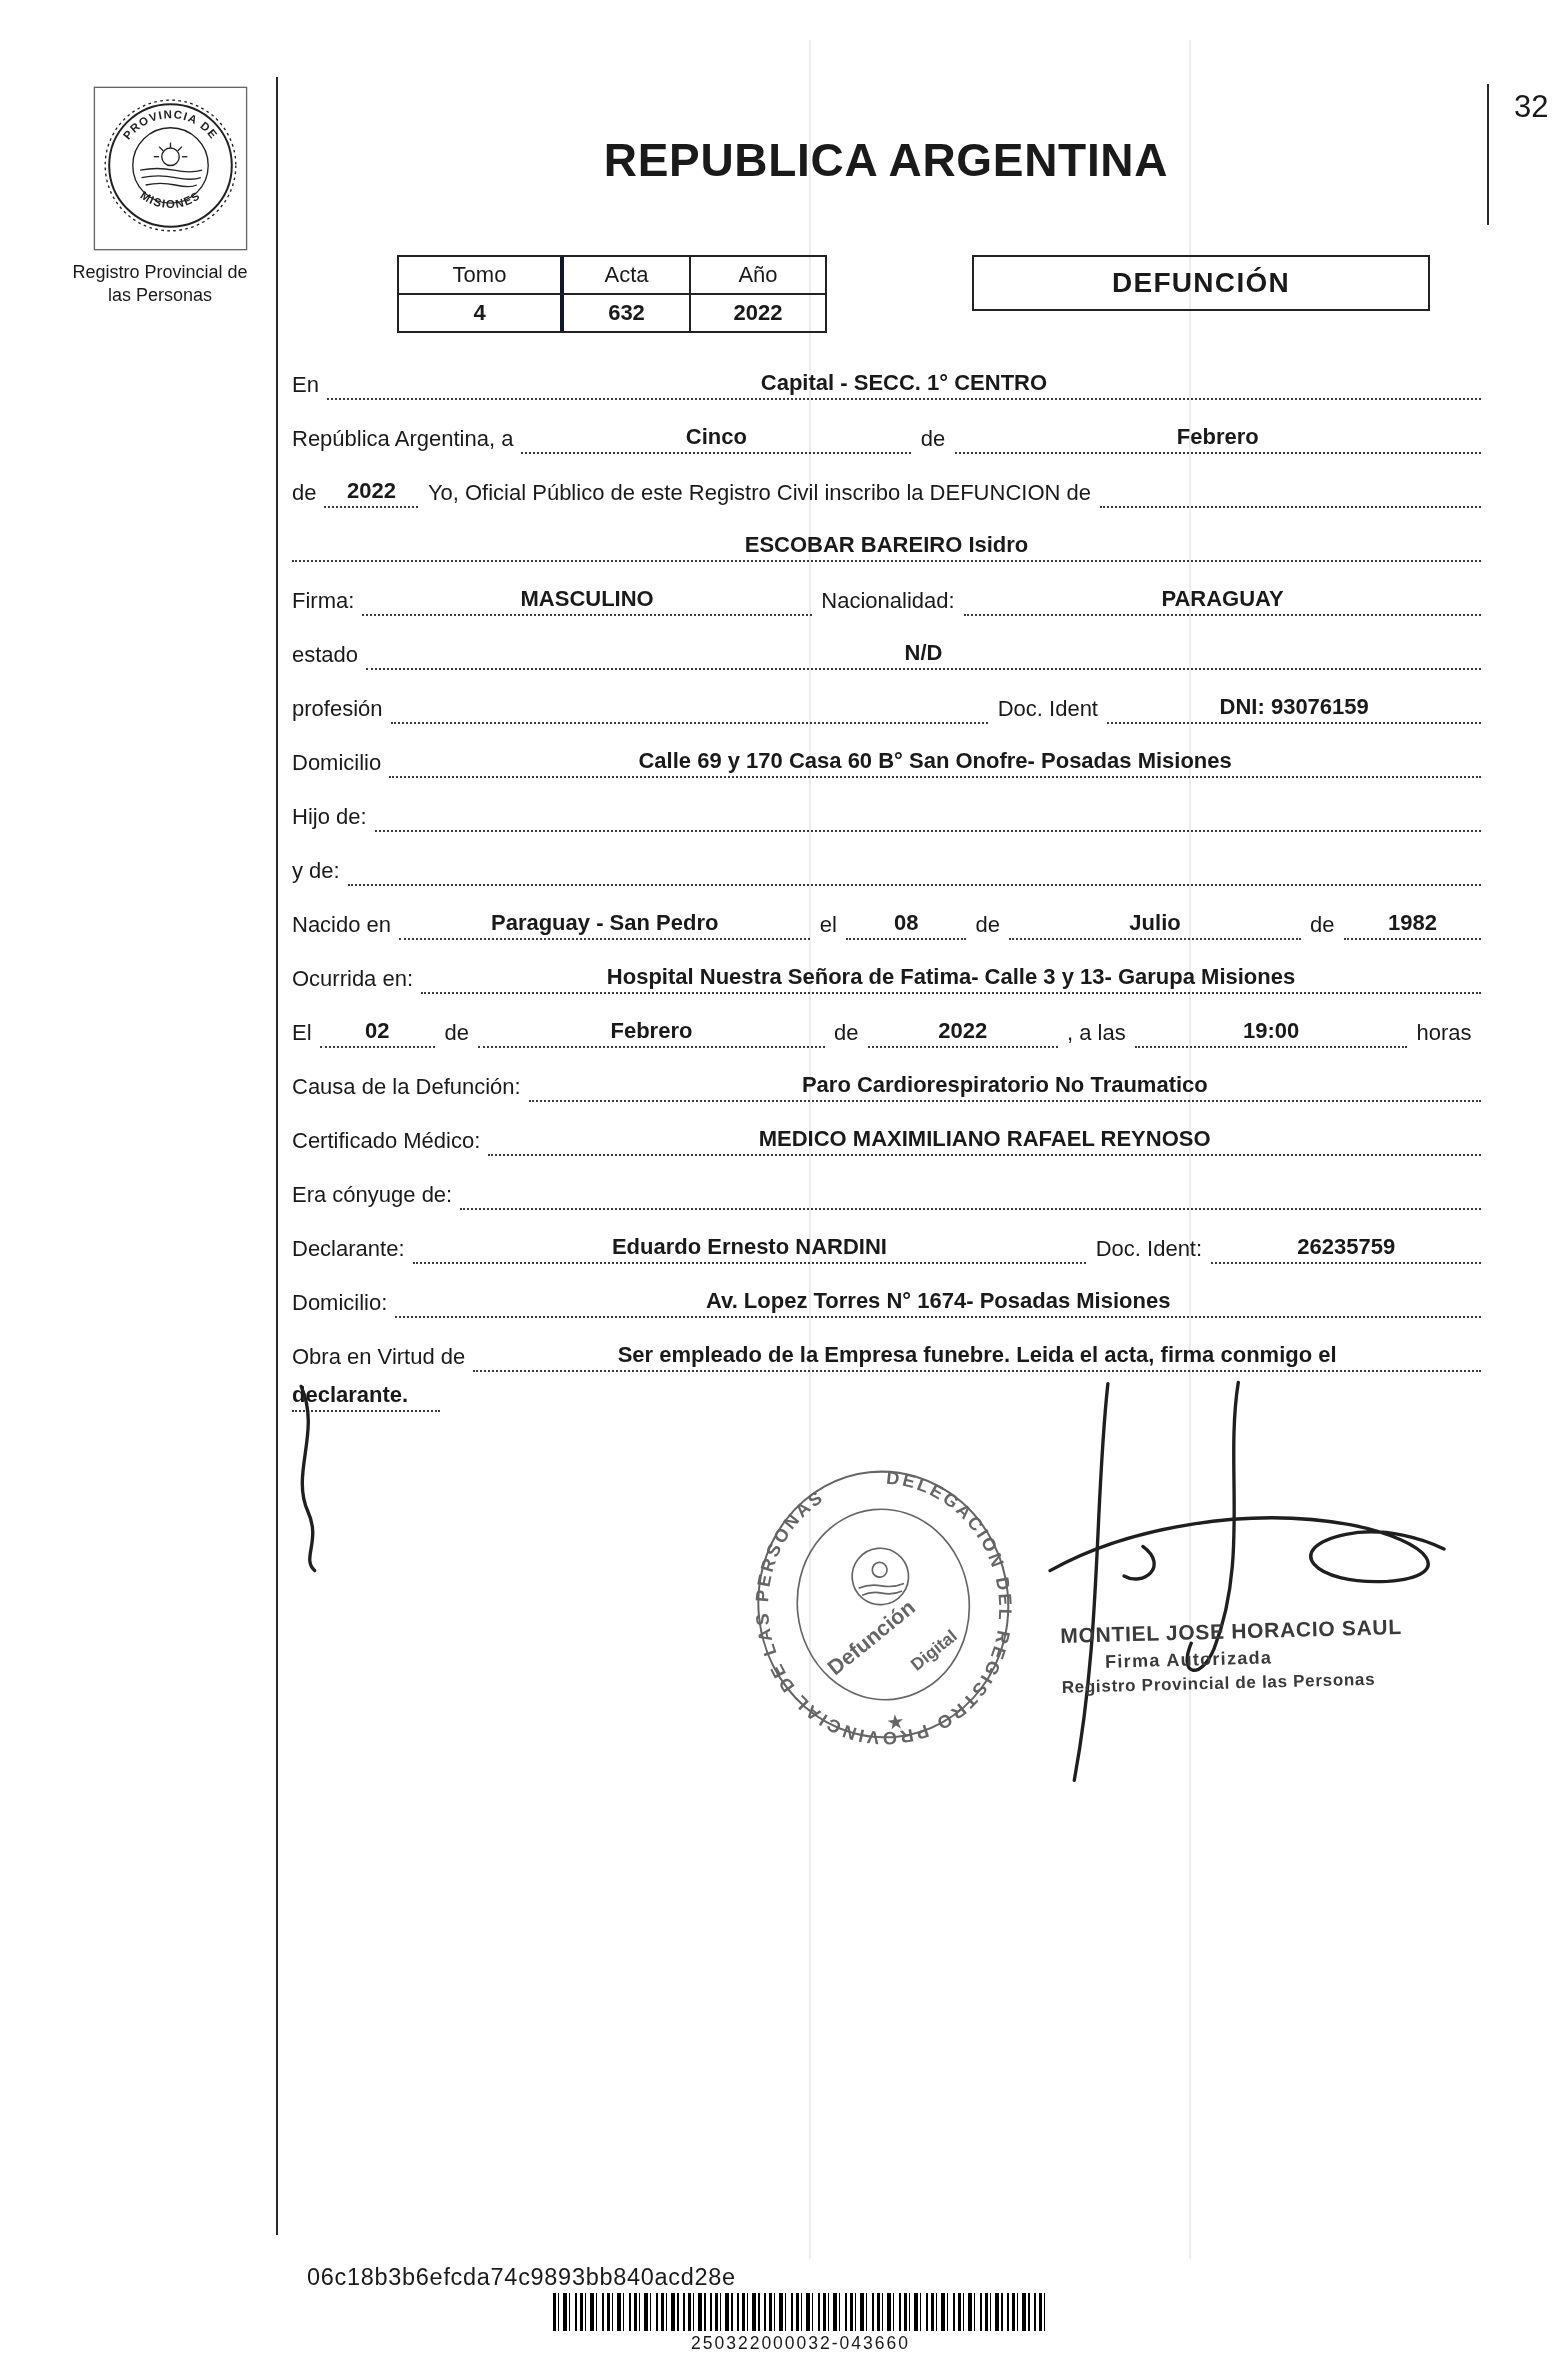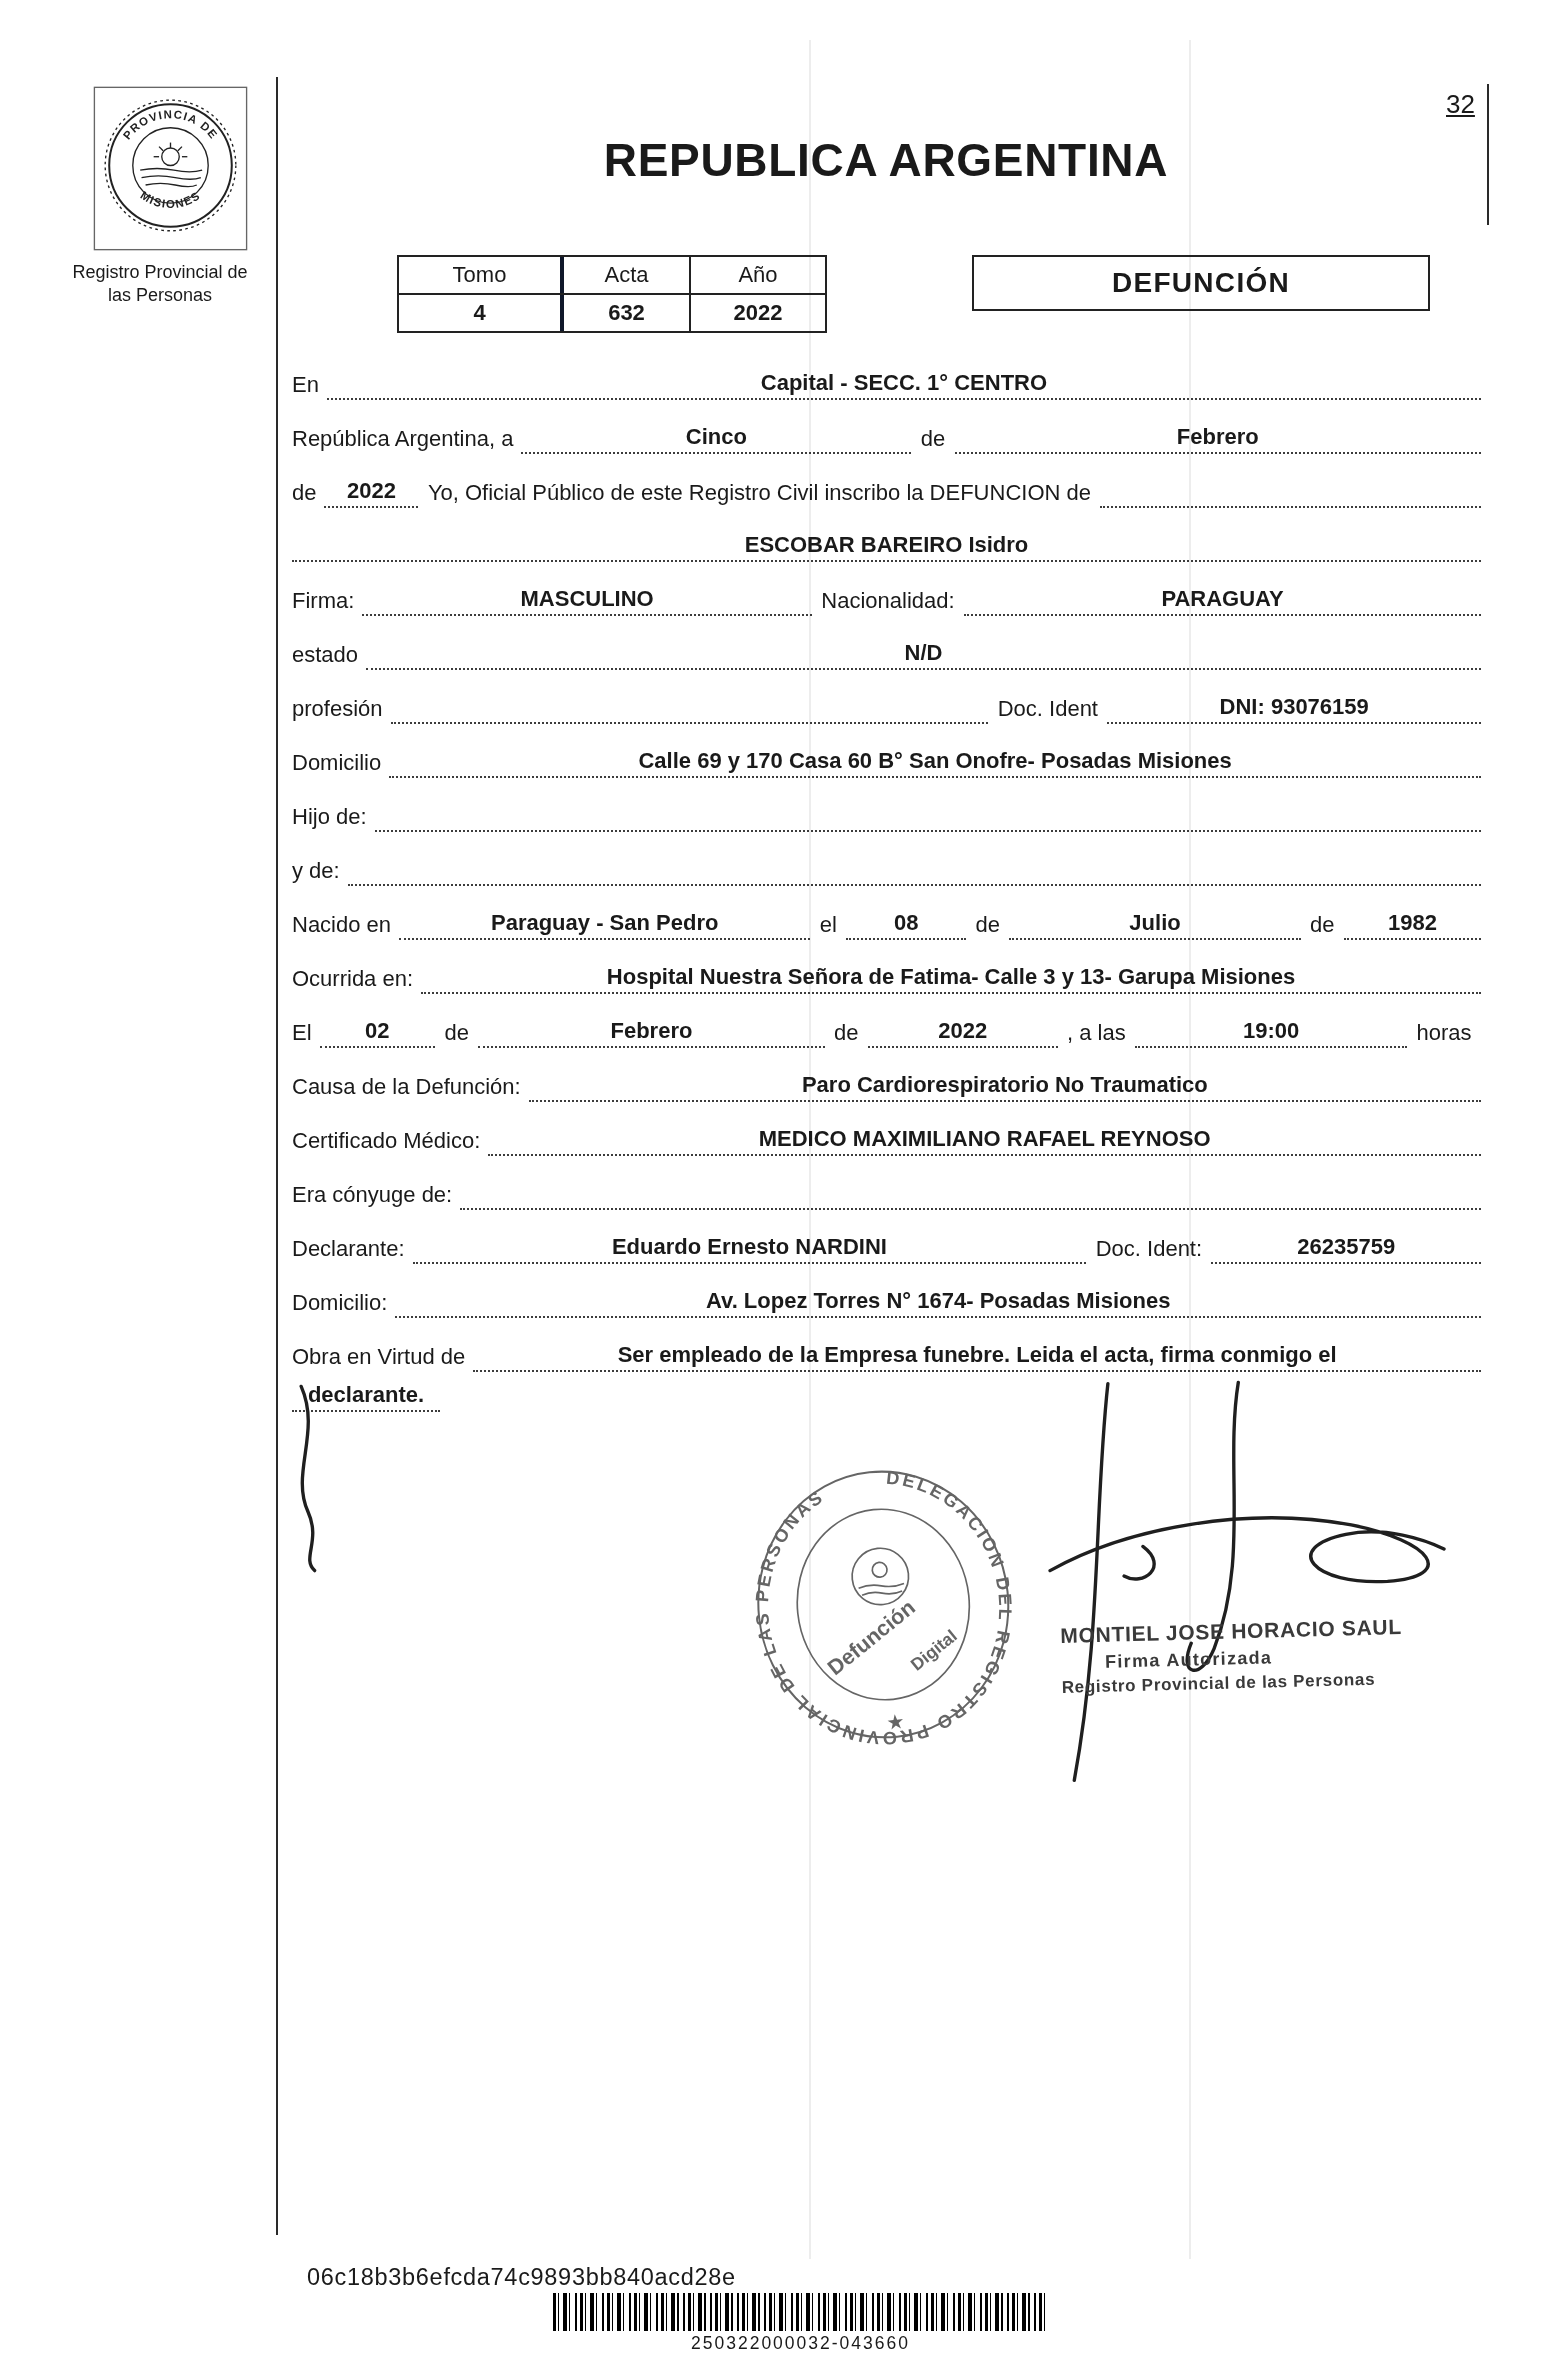--- a/index.html
+++ b/index.html
@@ -5,21 +5,21 @@
   html,body { margin:0; padding:0; background:#e8e8e8; }
   .page {
     position:relative; width:1563px; height:2354px; background:#ffffff;
     font-family:"Liberation Sans", sans-serif; color:#1a1a1a; overflow:hidden;
     margin:0 auto;
   }
   
   .vline { position:absolute; background:#2a2a2a; }
   .fold  { position:absolute; background:rgba(0,0,0,0.07); }
 
-  .page-number { position:absolute; left:1446px; top:89px; font-size:26px;text-decoration:underline; }
+  .page-number { position:absolute; left:1514px; top:89px; font-size:31px; }
 
   .emblem-box { position:absolute; left:93px; top:86px; width:155px; height:165px; }
   .emblem-caption { position:absolute; left:39px; top:261px; width:242px; text-align:center;
     font-size:18px; line-height:23px; }
 
   .title { position:absolute; left:277px; top:126px; width:1204px; text-align:center;
     font-size:46px; font-weight:700; letter-spacing:0.7px; margin:7px; }
 
   .rec-table { position:absolute; left:397px; top:255px; width:426px; border:2px solid #222; }
   .rec-row { display:flex; }
@@ -34,21 +34,21 @@
     border:2px solid #222; display:flex; align-items:center; justify-content:center;
     font-size:28px; font-weight:600; letter-spacing:1.3px; }
 
   .form { position:absolute; left:292px; top:346px; width:1189px; font-size:22px; }
   .frow { display:flex; align-items:flex-end; height:54px; }
   .frow.short { height:40px; }
   .lbl { white-space:nowrap; padding:0 8px 2px 0; }
   .mid { white-space:nowrap; padding:0 9.4px 2px; }
   .seg { flex:1; border-bottom:2.7px dotted #3c3c3c; text-align:center; font-weight:700;
     padding-bottom:2px; min-width:40px; }
-  .seg.plainleft { text-align:center; }
+  .seg.plainleft { text-align:left; }
 
   .stamp-wrap { position:absolute; left:729px; top:1442px; width:309px; height:329px;
     transform:rotate(-6deg); opacity:.85; }
 
   .sig-overlay { position:absolute; left:0; top:0; width:1563px; height:2354px; pointer-events:none; }
 
   .signer { position:absolute; left:1061px; top:1619px; width:376px; color:#3a3a3a;
     transform:rotate(-1.5deg); }
   .signer .n1 { font-size:21px; font-weight:700; letter-spacing:0.7px; }
   .signer .n2 { font-size:18px; font-weight:700; margin:5.4px 0 0 44px; letter-spacing:1.3px; }

